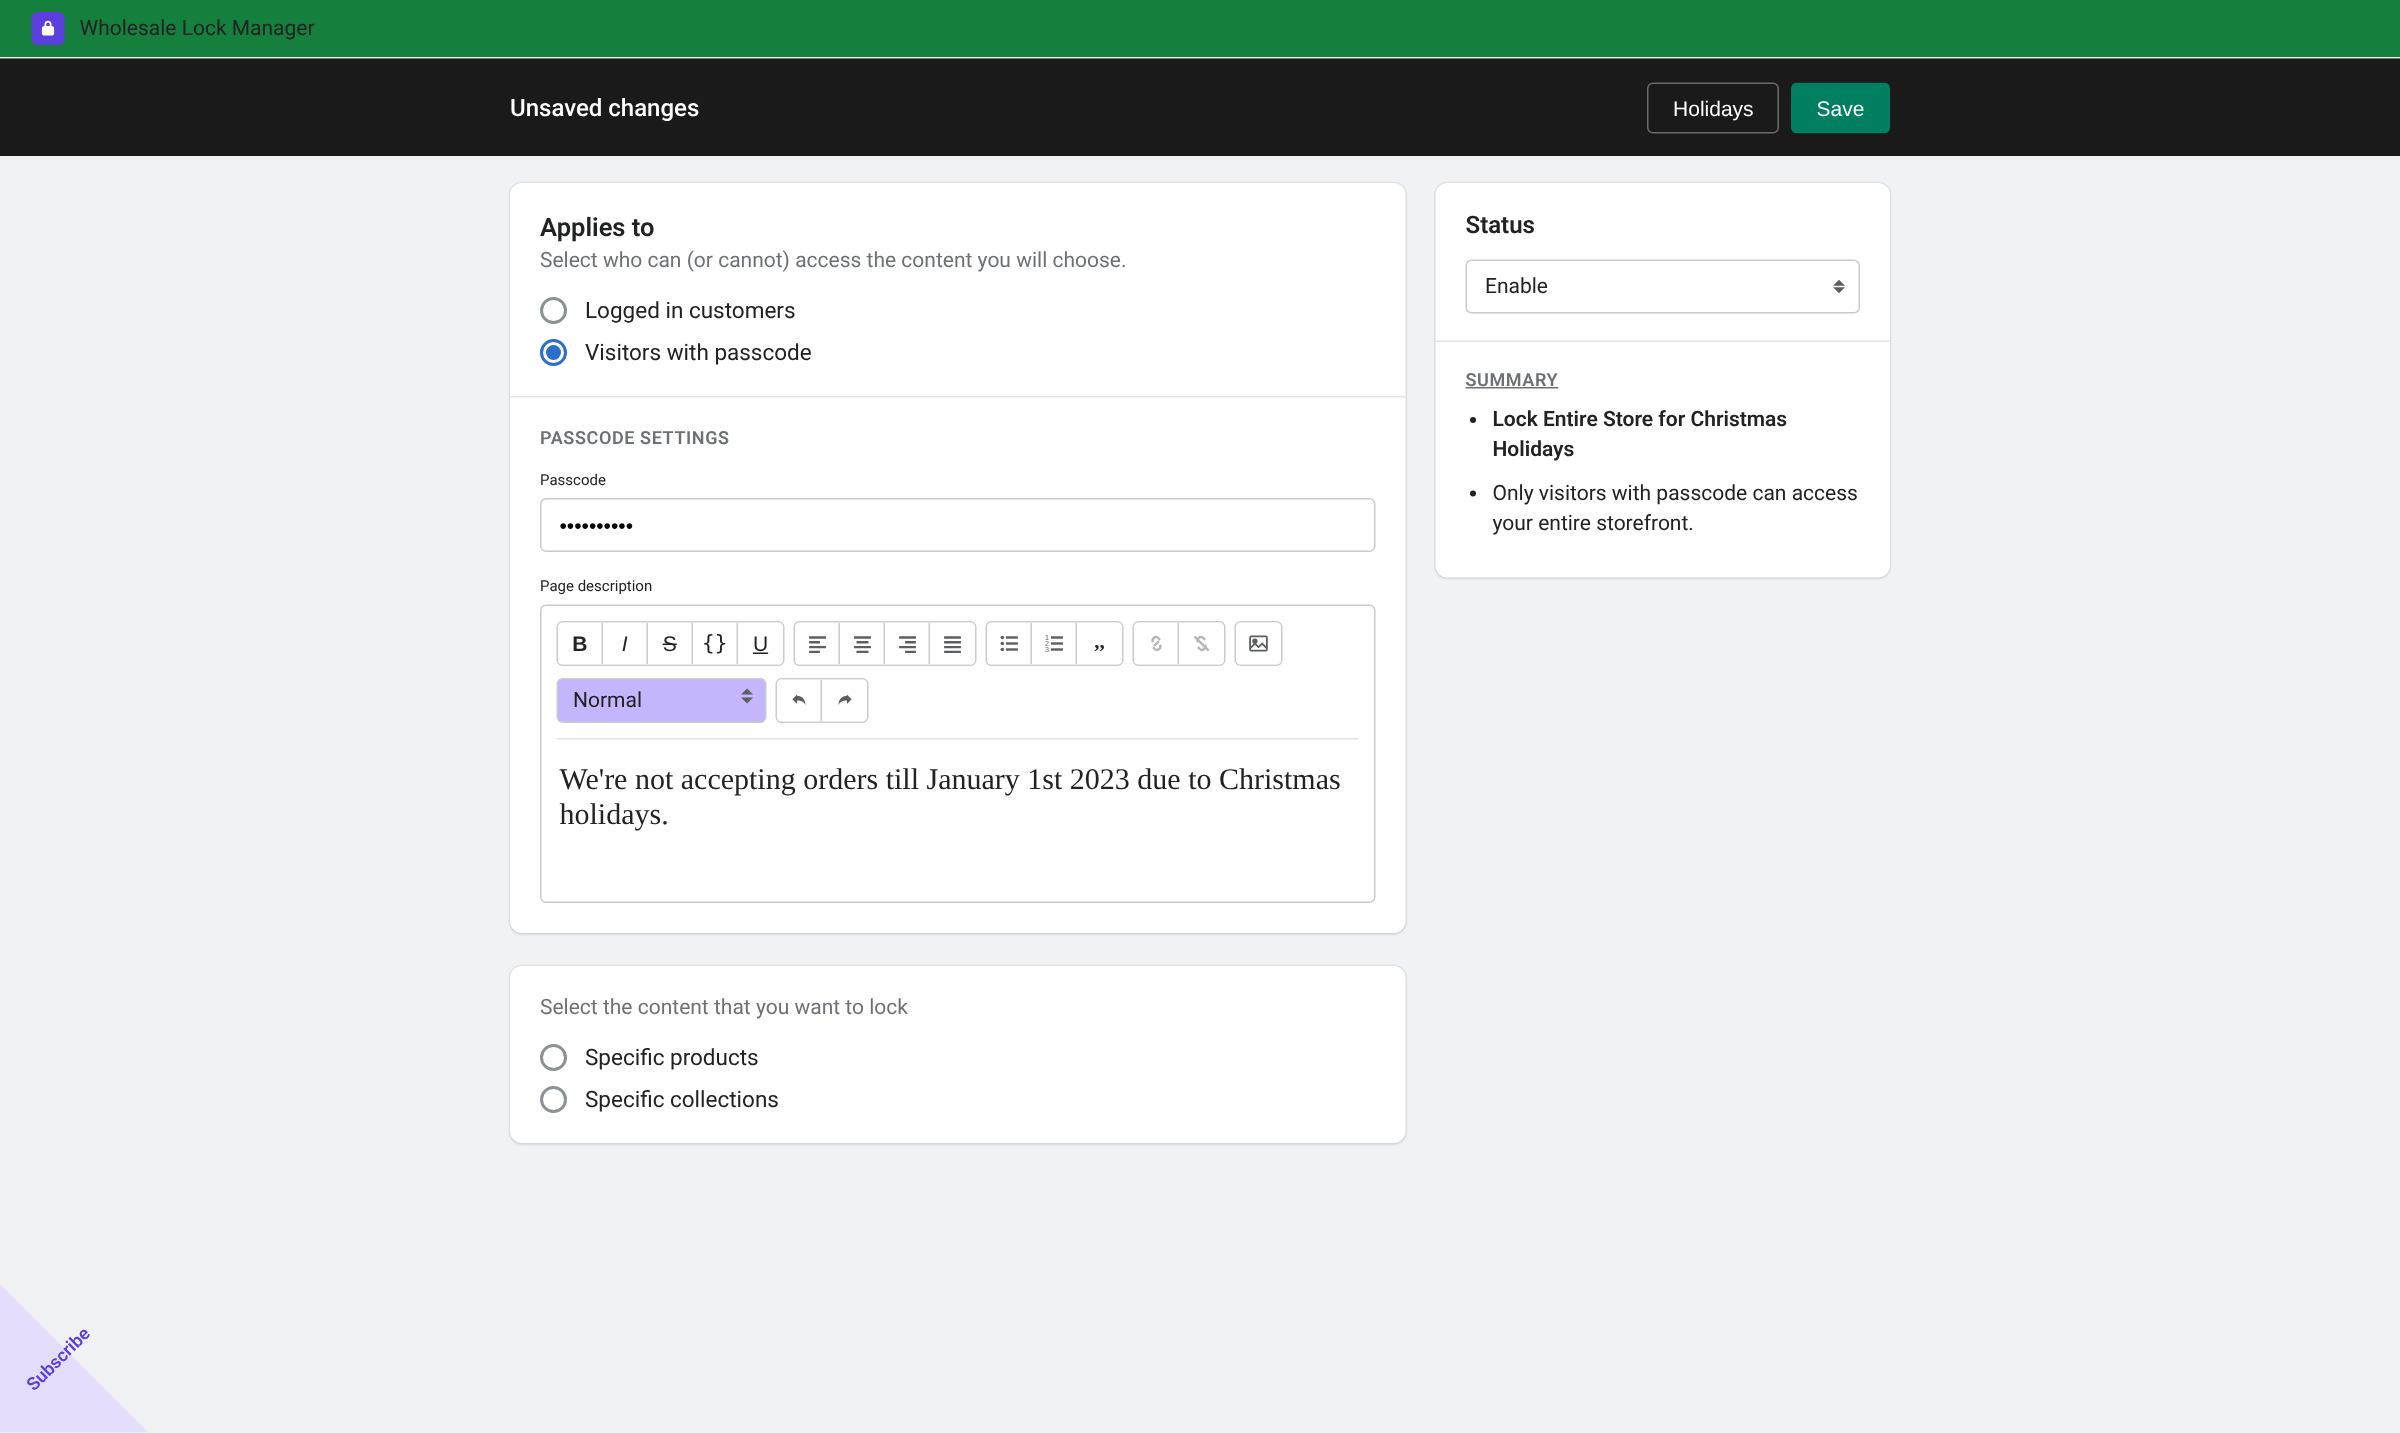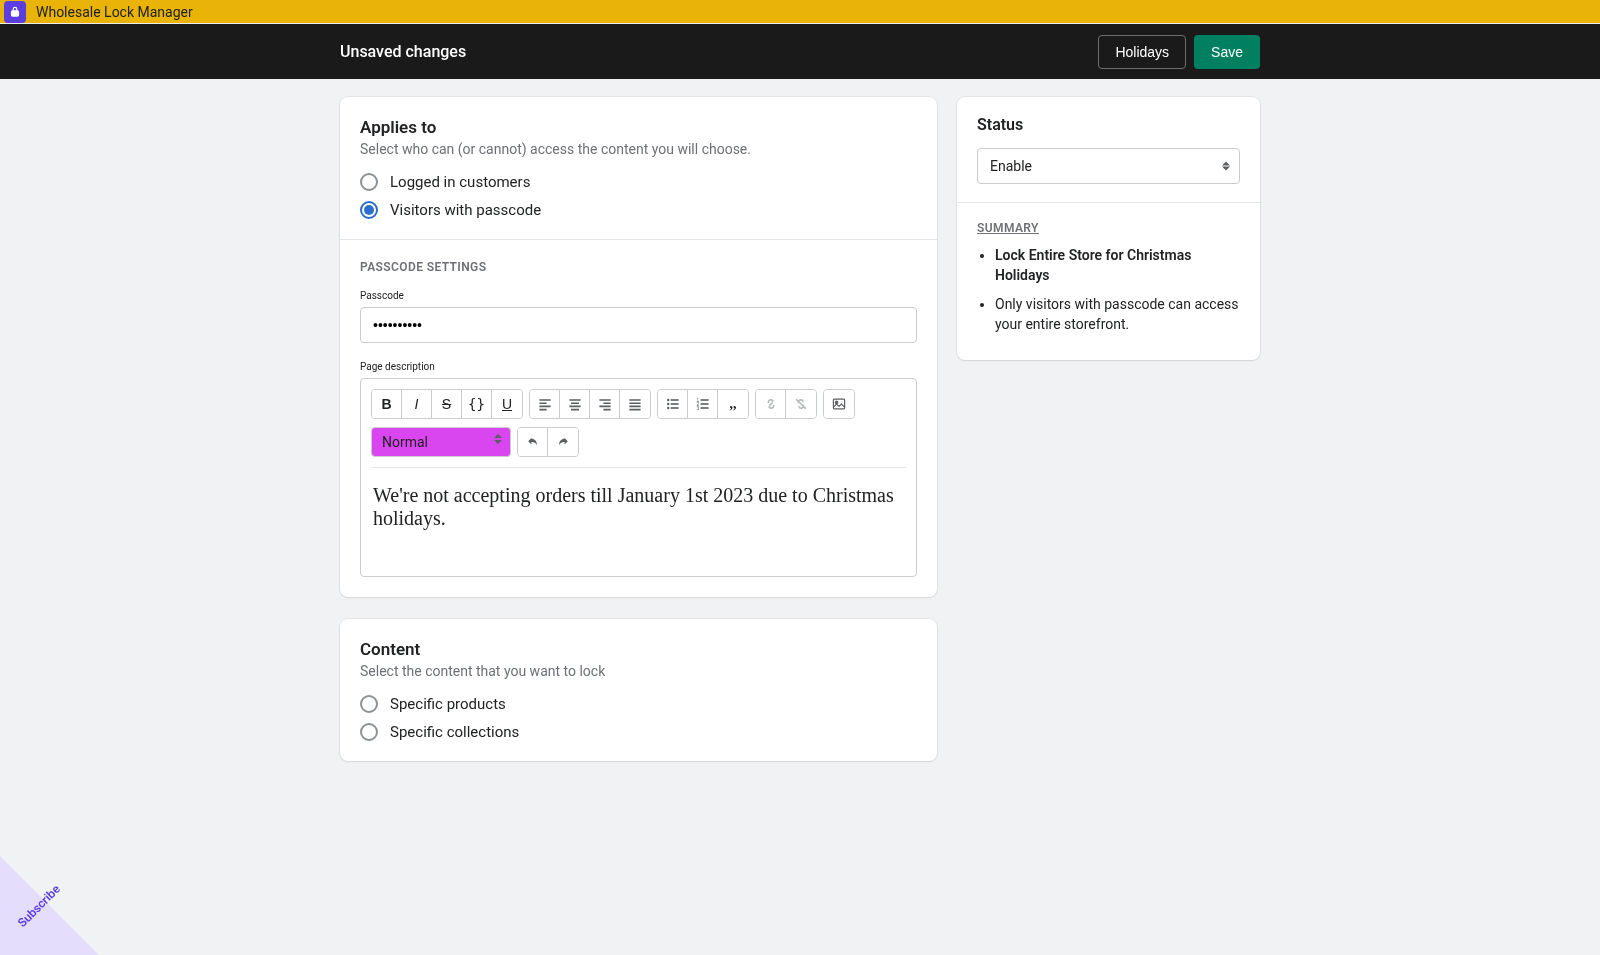--- a/index.html
+++ b/index.html
@@ -2,41 +2,41 @@
 <html><head>
 <meta charset="utf-8">
 <style>
 * { box-sizing: border-box; margin: 0; padding: 0; }
 body {
   font-family: -apple-system, BlinkMacSystemFont, "Segoe UI", Roboto, Helvetica, Arial, sans-serif;
   background: #f1f2f4;
   color: #202223;
 }
 .titlebar {
-  background: #eab308;
-  height: 24px;
+  background: #15803d;
+  height: 39px;
   display: flex;
   align-items: center;
-  padding: 0 4px;
+  padding: 0 21px;
   border-bottom: 1px solid #ededed;
 }
 .titlebar .app-icon {
   width: 22px; height: 22px;
   background: #5c3edf;
   border-radius: 4px;
   display: flex; align-items: center; justify-content: center;
   margin-right: 10px;
 }
 .titlebar .app-icon svg { width: 14px; height: 14px; }
 .titlebar .app-name { font-size: 14px; color: #202223; }
 
 .actionbar {
   background: #1a1a1a;
   color: #fff;
-  height: 55px;
+  height: 65px;
   display: flex;
   align-items: center;
   padding: 0 16px;
 }
 .actionbar-inner {
   max-width: 920px;
   margin: 0 auto;
   width: 920px;
   display: flex;
   align-items: center;
@@ -140,21 +140,21 @@
   color: #202223;
 }
 .rte-btn:last-child { border-right: none; }
 .rte-btn svg { width: 16px; height: 16px; }
 .rte-select {
   height: 30px;
   border: 1px solid #c9cccf;
   border-radius: 4px;
   padding: 0 43px 0 10px;
   font-size: 14px;
-  background: #d946ef;
+  background: #c4b5fd;
   position: relative;
   display: inline-flex; align-items: center;
   min-width: 140px;
 }
 .rte-select::after {
   content: ""; position: absolute; right: 8px; top: 50%; transform: translateY(-50%);
   width: 0; height: 0; border-left: 4px solid transparent; border-right: 4px solid transparent;
   border-top: 4px solid #5c5f62;
 }
 .rte-select::before {
@@ -381,21 +381,20 @@
             </div>
           </div>
           <div class="rte-divider"></div>
           <div class="rte-content" contenteditable="true" style="">We're not accepting orders till January 1st 2023 due to Christmas holidays.</div>
         </div>
       </div>
     </div>
 
     <div class="card">
       <div class="card-section">
-        <h2>Content</h2>
         <div class="sub">Select the content that you want to lock</div>
         <div class="radio-row">
           <span class="radio"></span>
           <span class="radio-label">Specific products</span>
         </div>
         <div class="radio-row">
           <span class="radio"></span>
           <span class="radio-label">Specific collections</span>
         </div>
       </div>

